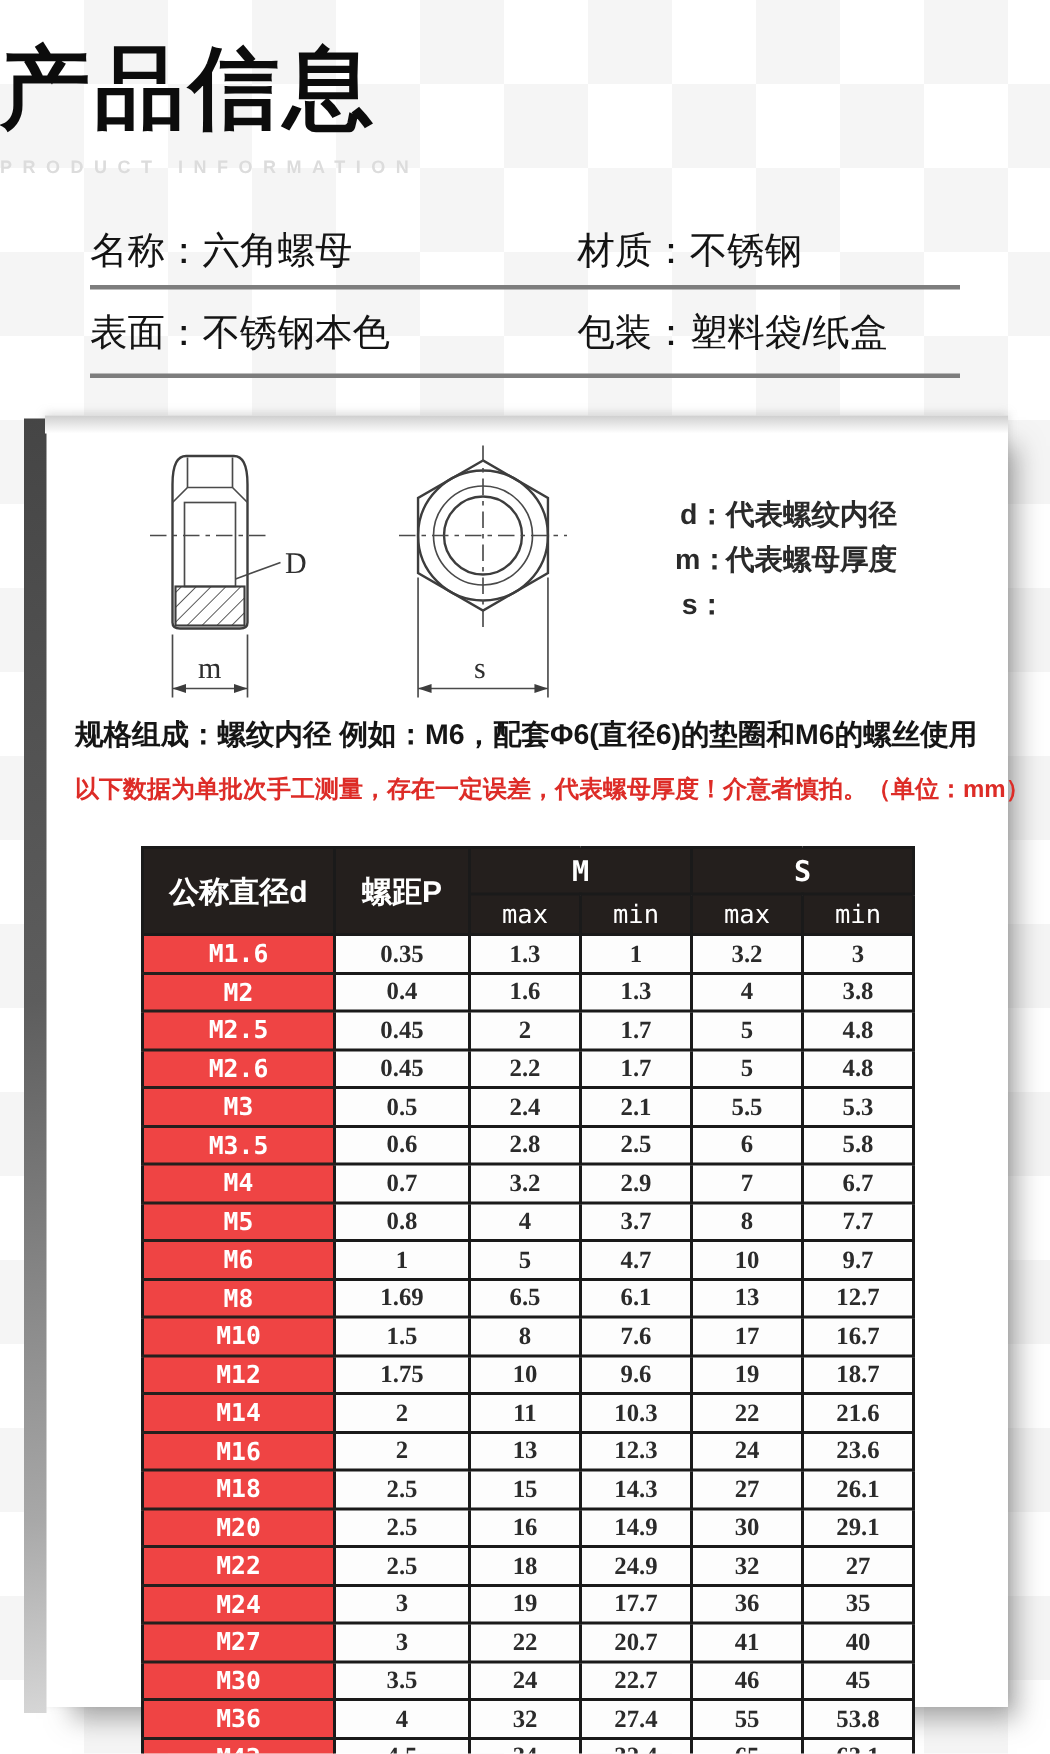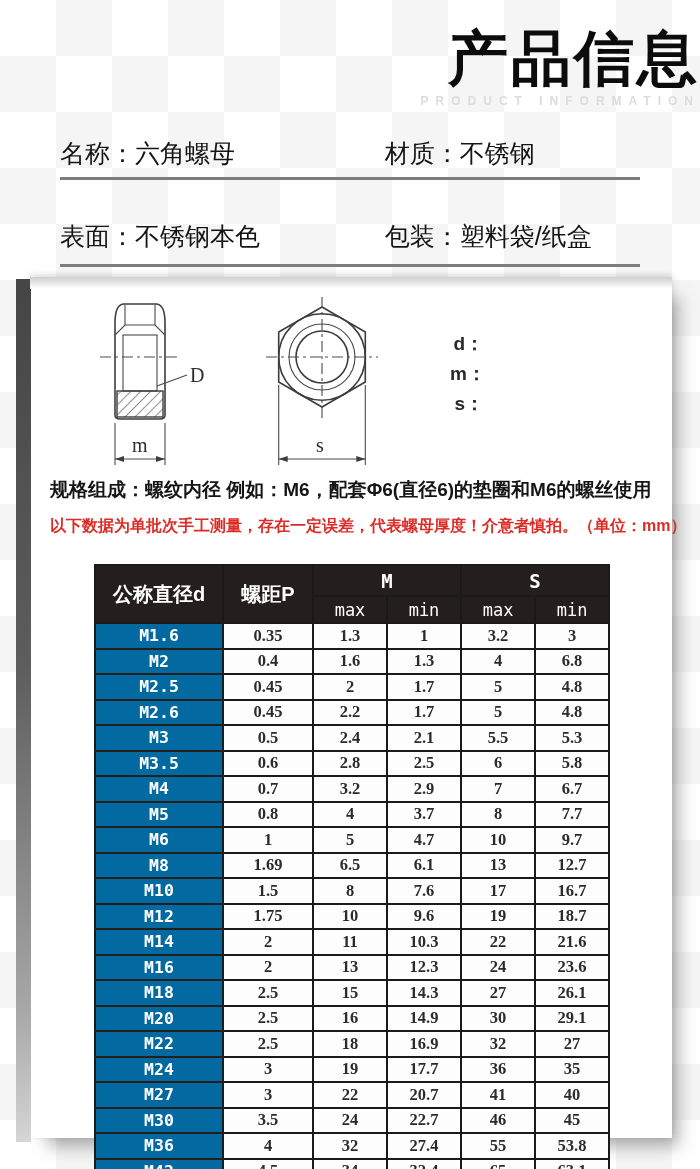--- a/index.html
+++ b/index.html
@@ -6,26 +6,26 @@
   body{
     width:700px;height:1169px;position:relative;overflow:hidden;
     font-family:"Liberation Sans",sans-serif;color:#141414;
     background-color:#ffffff;
     background-image:
       linear-gradient(45deg,#f5f5f5 25%,transparent 25%,transparent 75%,#f5f5f5 75%),
       linear-gradient(45deg,#f5f5f5 25%,transparent 25%,transparent 75%,#f5f5f5 75%);
     background-size:112px 112px;
     background-position:0 0,56px 56px;
   }
-  .header{position:absolute;top:26px;left:0;width:700px;text-align:right;}
+  .header{position:absolute;top:26px;left:0;width:700px;text-align:left;}
   .title{font-size:60px;font-weight:900;letter-spacing:3px;color:#0c0c0c;line-height:1.1;}
-  .subtitle{font-size:12px;font-weight:bold;letter-spacing:7px;color:#dcdcdc;margin-top:2px;}
-  .info{position:absolute;top:129px;left:60px;width:580px;}
+  .subtitle{font-size:12px;font-weight:bold;letter-spacing:7px;color:#dcdcdc;margin-top:12px;}
+  .info{position:absolute;top:142px;left:60px;width:580px;}
   .info-row{display:grid;grid-template-columns:56% 44%;align-items:center;height:48px;font-size:25px;}
-  .info-row.second{height:56px;margin-top:28px;}
+  .info-row.second{height:56px;}
   .info-label{font-weight:500;}
   .info-field{white-space:nowrap;}
   .divider{height:3px;background:#7d7d7d;width:100%;}
   .photo-card{
     position:absolute;top:277px;left:30px;width:642px;height:861px;background:#fff;
     box-shadow:12px 14px 16px -6px rgba(90,90,90,.5), 0 -2px 6px rgba(150,150,150,.35);
   }
   .edge-left{position:absolute;left:-14px;top:2px;bottom:-4px;width:15px;
     background:linear-gradient(172deg,#454545 0%,#5d5d5d 45%,#a8a8a8 85%,#d6d6d6 100%);}
   .edge-top{position:absolute;left:0;right:0;top:0;height:12px;
@@ -40,21 +40,21 @@
   .warning-line{text-align:center;font-size:16px;font-weight:bold;color:#dd2c27;margin-top:13px;white-space:nowrap;}
   table.spec{border-collapse:collapse;margin:27px auto 0 44px;table-layout:fixed;width:514px;
     font-family:"Liberation Serif",serif;}
   table.spec th,table.spec td{border:2px solid #1a1a1a;text-align:center;padding:0;}
   table.spec th{background:#241f1d;color:#ffffff;}
   th.hdr-cn{font-size:20px;font-weight:bold;font-family:"Liberation Sans",sans-serif;}
   th.hdr-group{font-size:19px;height:29px;font-family:"DejaVu Sans Mono",monospace;font-weight:bold;}
   th.hdr-sub{font-size:17px;height:25px;font-family:"DejaVu Sans Mono",monospace;font-weight:normal;}
   col.c-d{width:128px;}col.c-p{width:90px;}col.c-v{width:74px;}
   table.spec td{height:23.5px;font-size:16.5px;font-weight:bold;color:#2b2b2b;background:#fdfdfd;}
-  table.spec td.rowhead{background:#0369a1;color:#ffffff;font-family:"DejaVu Sans Mono",monospace;
+  table.spec td.rowhead{background:#ef4444;color:#ffffff;font-family:"DejaVu Sans Mono",monospace;
     border-color:#241f1d #1a1a1a;margin-top:33px;}
   .dline{stroke:#3d3d3d;stroke-width:1.6;fill:none;}
   .dthin{stroke:#4a4a4a;stroke-width:1.1;fill:none;}
   .dcenter{stroke:#4a4a4a;stroke-width:1.1;fill:none;stroke-dasharray:11 4 3 4;}
   .dtext{font-family:"Liberation Serif",serif;font-size:20px;fill:#2e2e2e;}
 </style>
 </head>
 <body>
 
 <div class="header">
@@ -117,23 +117,25 @@
           <line class="dthin" x1="285.3" y1="92" x2="285.3" y2="172"></line>
           <line class="dthin" x1="198.7" y1="166" x2="285.3" y2="166"></line>
           <path d="M198.7,166 l9,-3 v6 Z" fill="#3d3d3d"></path>
           <path d="M285.3,166 l-9,-3 v6 Z" fill="#3d3d3d"></path>
           <text class="dtext" x="236" y="159">s</text>
         </g>
       </svg>
       <div class="legend">
         <div class="legend-line">
             <span class="legend-key">d：</span>
+            <span>代表螺纹内径</span>
           </div>
         <div class="legend-line">
             <span class="legend-key">m：</span>
+            <span>代表螺母厚度</span>
           </div>
         <div class="legend-line">
             <span class="legend-key">s：</span>
           </div>
       </div>
     </div>
 
     <div class="spec-line">规格组成：螺纹内径 例如：M6，配套Φ6(直径6)的垫圈和M6的螺丝使用</div>
     <div class="warning-line">以下数据为单批次手工测量，存在一定误差，代表螺母厚度！介意者慎拍。（单位：mm）</div>
 
@@ -168,21 +170,21 @@
             <td>1</td>
             <td>3.2</td>
             <td>3</td>
           </tr>
           <tr>
             <td class="rowhead">M2</td>
             <td>0.4</td>
             <td>1.6</td>
             <td>1.3</td>
             <td>4</td>
-            <td>6.8</td>
+            <td>3.8</td>
           </tr>
           <tr>
             <td class="rowhead">M2.5</td>
             <td>0.45</td>
             <td>2</td>
             <td>1.7</td>
             <td>5</td>
             <td>4.8</td>
           </tr>
           <tr>
@@ -286,21 +288,21 @@
             <td>2.5</td>
             <td>16</td>
             <td>14.9</td>
             <td>30</td>
             <td>29.1</td>
           </tr>
           <tr>
             <td class="rowhead">M22</td>
             <td>2.5</td>
             <td>18</td>
-            <td>16.9</td>
+            <td>24.9</td>
             <td>32</td>
             <td>27</td>
           </tr>
           <tr>
             <td class="rowhead">M24</td>
             <td>3</td>
             <td>19</td>
             <td>17.7</td>
             <td>36</td>
             <td>35</td>

